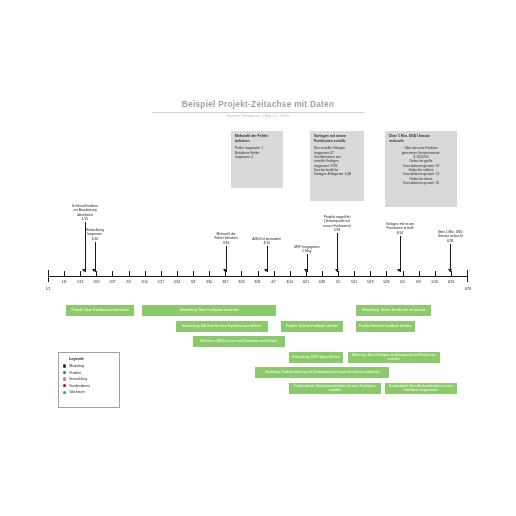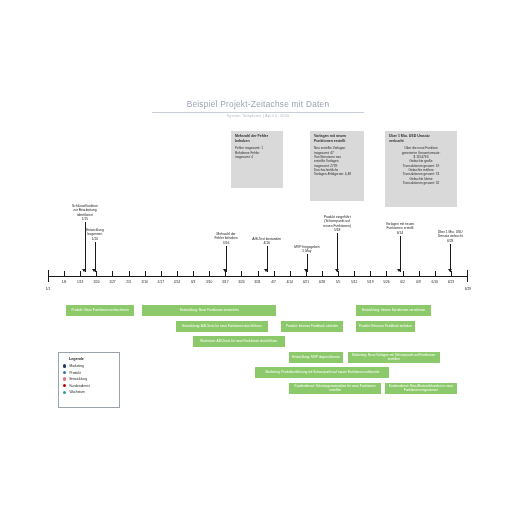--- a/index.html
+++ b/index.html
@@ -6,21 +6,21 @@
   body{
     width:516px;height:516px;background:#ffffff;
     font-family:"Liberation Sans","DejaVu Sans",sans-serif;
     overflow:hidden;position:relative;
   }
   #canvas{position:absolute;left:0;top:0;width:516px;height:516px;}
 
   
   .title{
     position:absolute;left:150px;top:99px;width:216px;
-    text-align:center;font-size:8.3px;font-weight:normal;
+    text-align:center;font-size:8.3px;font-weight:bold;
     color:#9aa3b0;letter-spacing:.25px;white-space:nowrap;
   }
   .title-rule{
     position:absolute;left:152px;top:112px;width:212px;height:1px;
     background:#c9cfd8;
   }
   .subtitle{
     position:absolute;left:150px;top:113px;width:216px;
     text-align:center;font-size:3.9px;color:#b3bac4;letter-spacing:.2px;
     white-space:nowrap;

